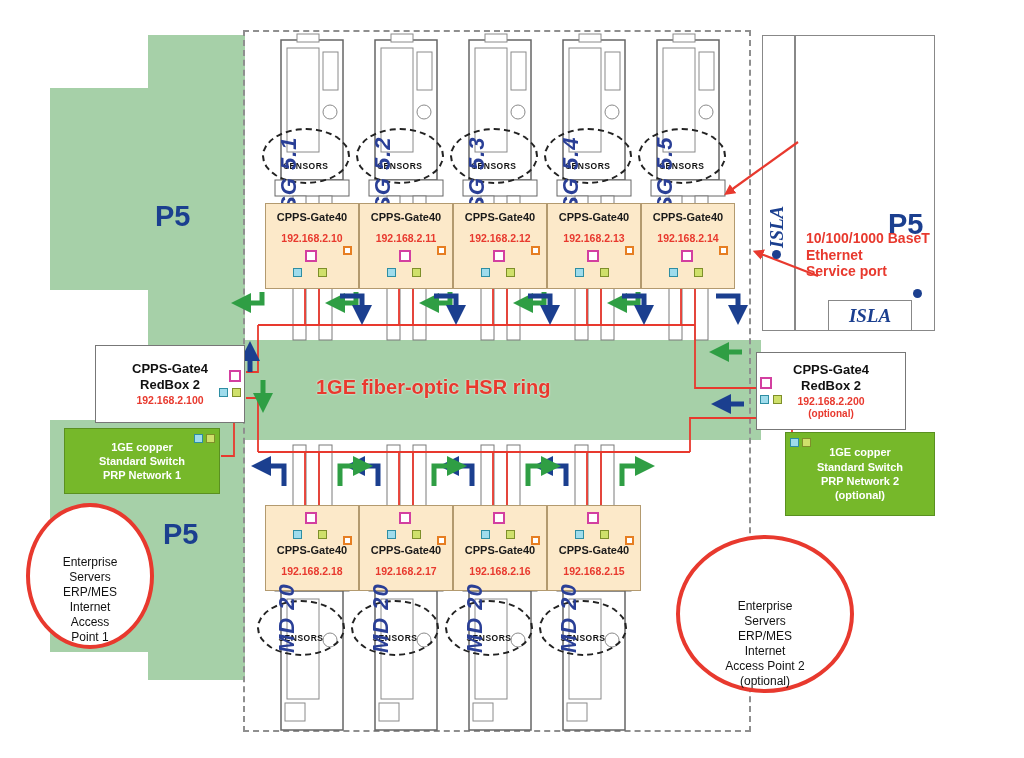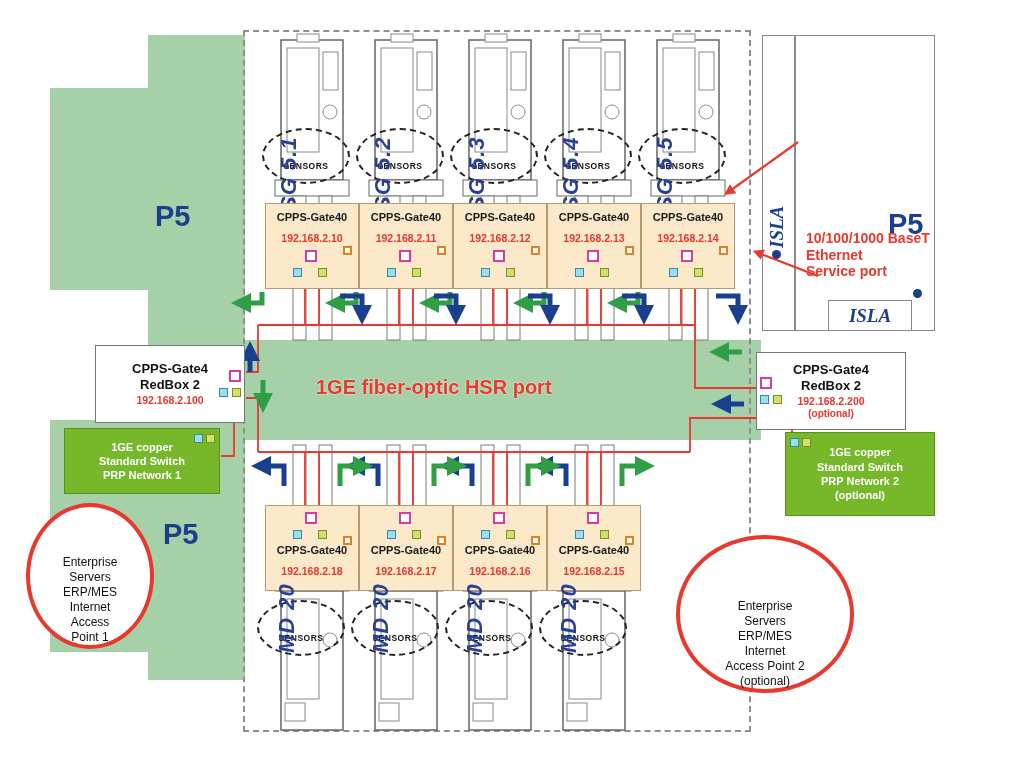--- a/index.html
+++ b/index.html
@@ -347,21 +347,21 @@
 ERP/MES
 Internet
 Access Point 2
 (optional)</div>
   </div>
 
   <div class="p5" style="left:155px;top:180px">P5</div>
   <div class="p5" style="left:163px;top:498px">P5</div>
   <div class="p5" style="left:888px;top:188px">P5</div>
 
-  <div class="hsr-label">1GE fiber-optic HSR port</div>
+  <div class="hsr-label">1GE fiber-optic HSR ring</div>
 
   <div class="isla-v" style="left:766px;top:158px;height:90px">ISLA</div>
   <div class="isla-h">
       <span>ISLA</span>
     </div>
   <div class="dot" style="left:772px;top:250px"></div>
   <div class="dot" style="left:913px;top:289px"></div>
 
   <div class="red-ann" style="left:806px;top:230px;width:170px">10/100/1000 BaseT
 Ethernet

